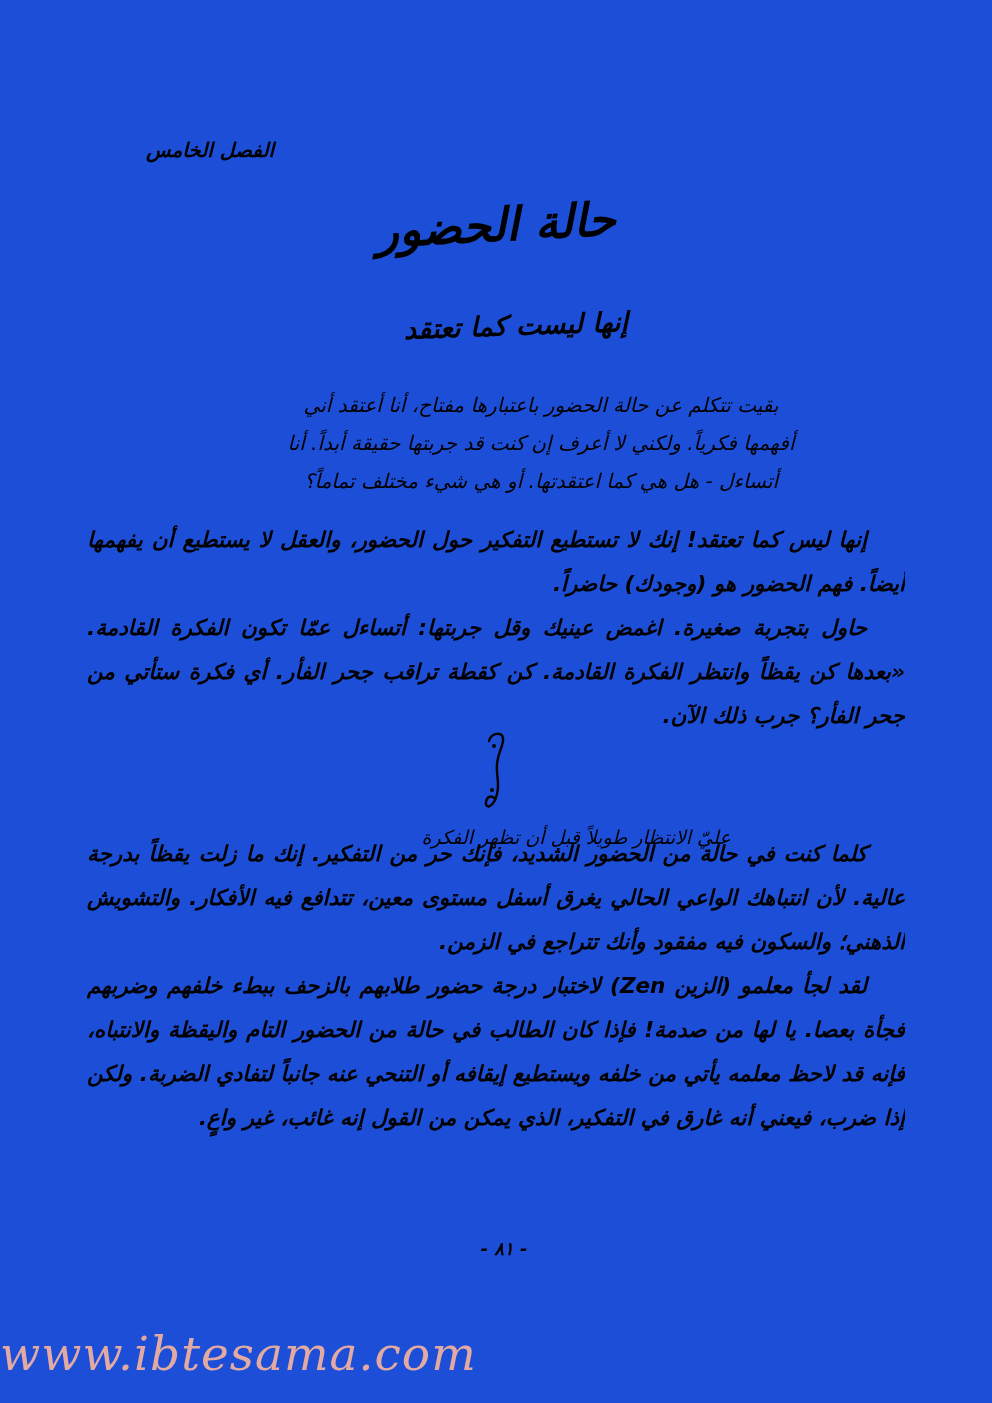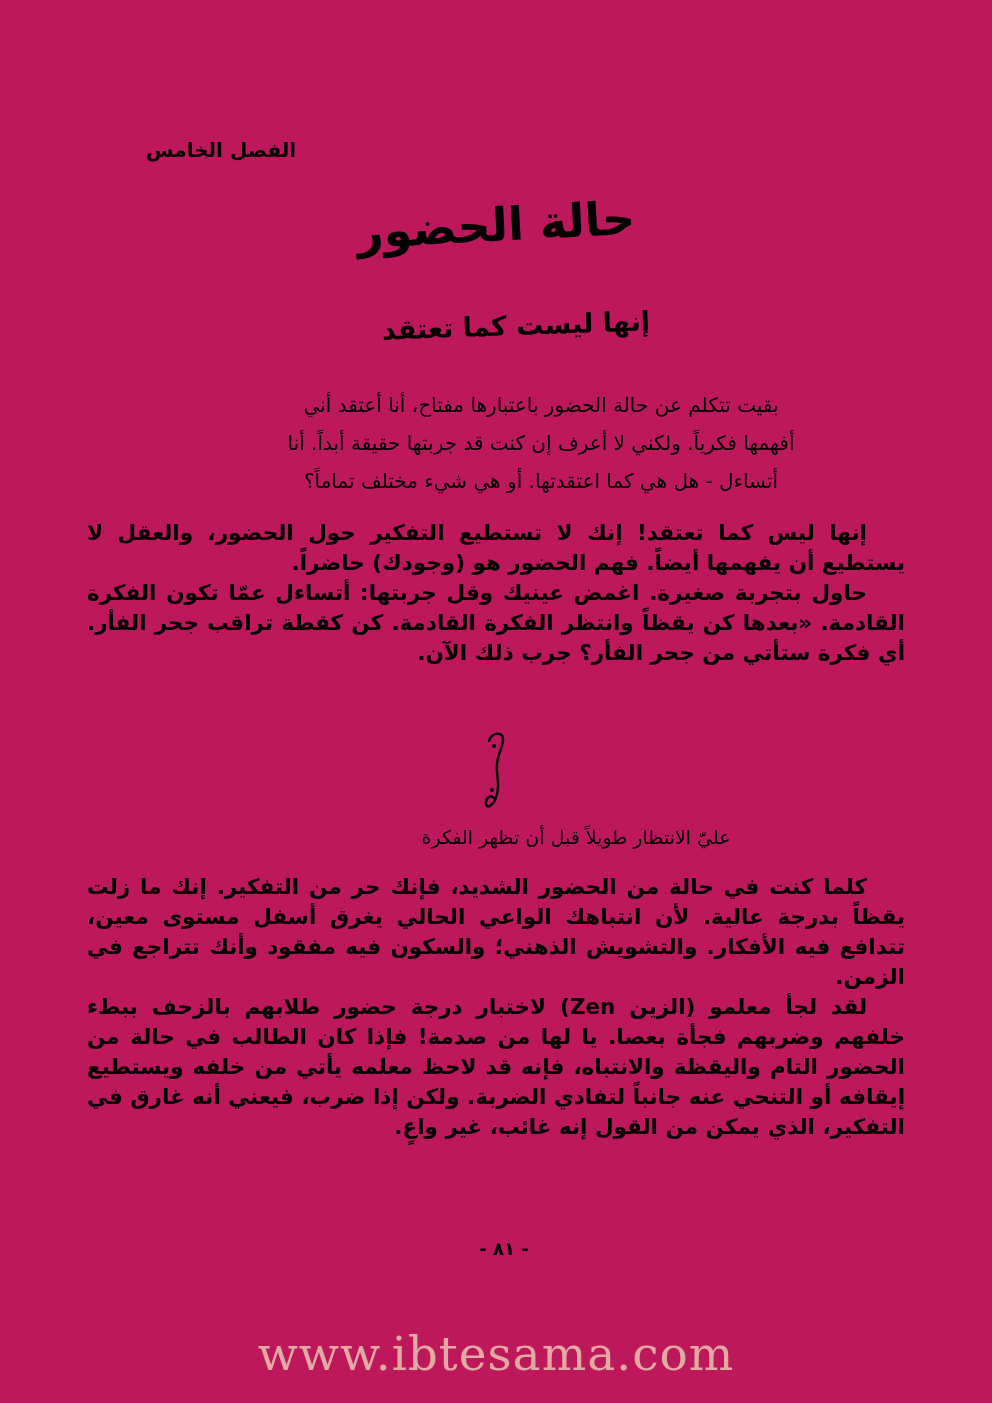--- a/index.html
+++ b/index.html
@@ -1,23 +1,24 @@
 <!DOCTYPE html>
 <html lang="ar"><head>
 <meta charset="utf-8">
 <style>
   html, body { margin: 0; padding: 0; background: #ffffff; }
   .page {
     position: relative;
     width: 992px;
     height: 1403px;
-    background: #be185d;
+    background: #1d4ed8;
     color: #000000;
     font-family: "DejaVu Sans", sans-serif;
     overflow: hidden;
+    font-style: italic;
   }
   .chapter-label {
     position: absolute;
     top: 138px;
     left: 146px;
     font-size: 20px;
     font-weight: bold;
     direction: rtl;
   }
   .title {
@@ -55,26 +56,26 @@
     line-height: 38px;
     direction: rtl;
   }
   .body-block {
     position: absolute;
     left: 87px;
     width: 818px;
     direction: rtl;
     text-align: justify;
     font-size: 21.5px;
-    line-height: 30px;
+    line-height: 44px;
     font-weight: bold;
   }
   .body-block p { margin: 0; text-indent: 38px; }
   .body-1 { top: 518px; height: 216px; overflow: hidden; }
-  .body-2 { top: 872px; height: 346px; overflow: hidden; }
+  .body-2 { top: 832px; height: 346px; overflow: hidden; }
   .ornament {
     position: absolute;
     top: 730px;
     left: 483px;
     width: 26px;
     height: 84px;
   }
   .caption {
     position: absolute;
     top: 826px;
@@ -94,21 +95,21 @@
     font-size: 18px;
     font-weight: bold;
     direction: rtl;
     padding-left: 8px;
   }
   .watermark {
     position: absolute;
     top: 1326px;
     left: 0;
     width: 992px;
-    text-align: center;
+    text-align: left;
     font-family: "DejaVu Serif", serif;
     font-size: 47px;
     color: #e2aaa2;
     direction: ltr;
     letter-spacing: 1px;
   }
 </style>
 </head>
 <body>
 

